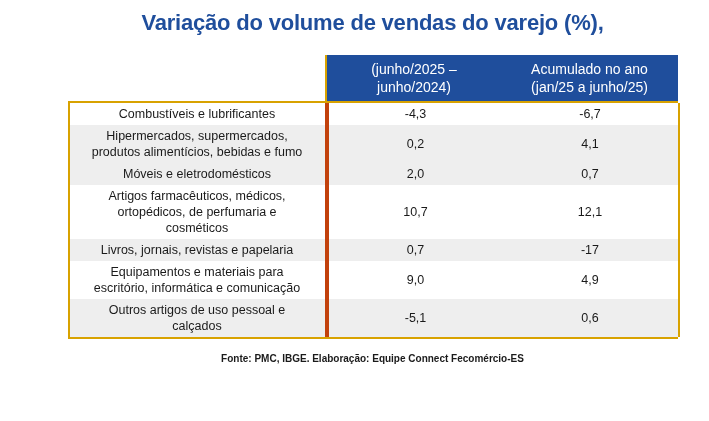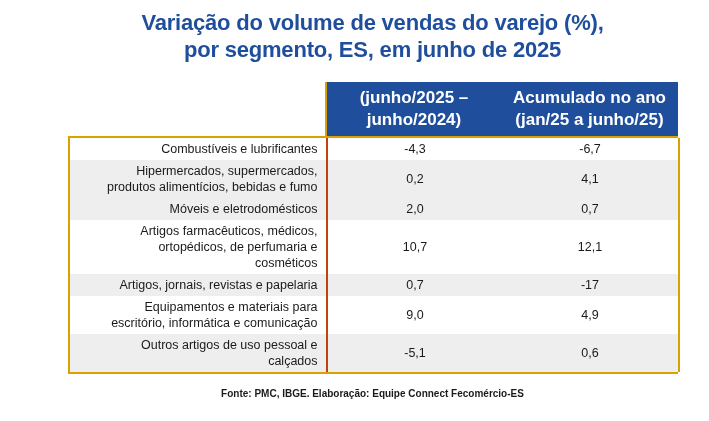--- a/index.html
+++ b/index.html
@@ -42,22 +42,22 @@
     width: 100%;
     table-layout: fixed;
   }
   table.data col.c0 { width: 258px; }
   table.data col.c1 { width: 176px; }
   table.data col.c2 { width: 176px; }
 
   table.data thead th {
     background: #1f4e9c;
     color: #ffffff;
-    font-size: 17px;
-    font-weight: bold;
+    font-size: 14px;
+    font-weight: normal;
     line-height: 1.3;
     padding: 5px 6px;
     text-align: center;
     vertical-align: middle;
     border: none;
   }
   table.data thead th.blank {
     background: #ffffff;
     border: none;
   }
@@ -71,23 +71,23 @@
     background: #eeeeee;
   }
   table.data tbody td {
     font-size: 12.5px;
     padding: 3px 8px;
     vertical-align: middle;
     line-height: 1.28;
     border: none;
   }
   table.data tbody td.label {
-    text-align: right;
+    text-align: center;
     border-left: 2px solid #d8a200;
-    border-right: 2px solid #c2410c;
+    border-right: 4px solid #c2410c;
   }
   table.data tbody td.num {
     text-align: center;
   }
   table.data tbody td.last {
     border-right: 2px solid #d8a200;
     margin-top: 12px;
   }
   .rule-bottom {
     height: 2px;
@@ -109,21 +109,20 @@
     color: #1a1a1a;
   }
 </style>
 </head>
 <body>
 
 <div class="page">
 
   <div class="title">
     <span class="line">Variação do volume de vendas do varejo (%),</span>
-    <span class="line">por segmento, ES, em junho de 2025</span>
   </div>
 
   <div class="table-wrap">
     <table class="data">
       <colgroup>
         <col class="c0">
         <col class="c1">
         <col class="c2">
       </colgroup>
       <thead>
@@ -174,21 +173,21 @@
           <td class="label">
             <div>Artigos farmacêuticos, médicos,</div>
             <div>ortopédicos, de perfumaria e</div>
             <div>cosméticos</div>
           </td>
           <td class="num">10,7</td>
           <td class="num last">12,1</td>
         </tr>
         <tr class="r-even">
           <td class="label">
-            <div>Artigos, jornais, revistas e papelaria</div>
+            <div>Livros, jornais, revistas e papelaria</div>
           </td>
           <td class="num">0,7</td>
           <td class="num last">-17</td>
         </tr>
         <tr class="r-odd">
           <td class="label">
             <div>Equipamentos e materiais para</div>
             <div>escritório, informática e comunicação</div>
           </td>
           <td class="num">9,0</td>

